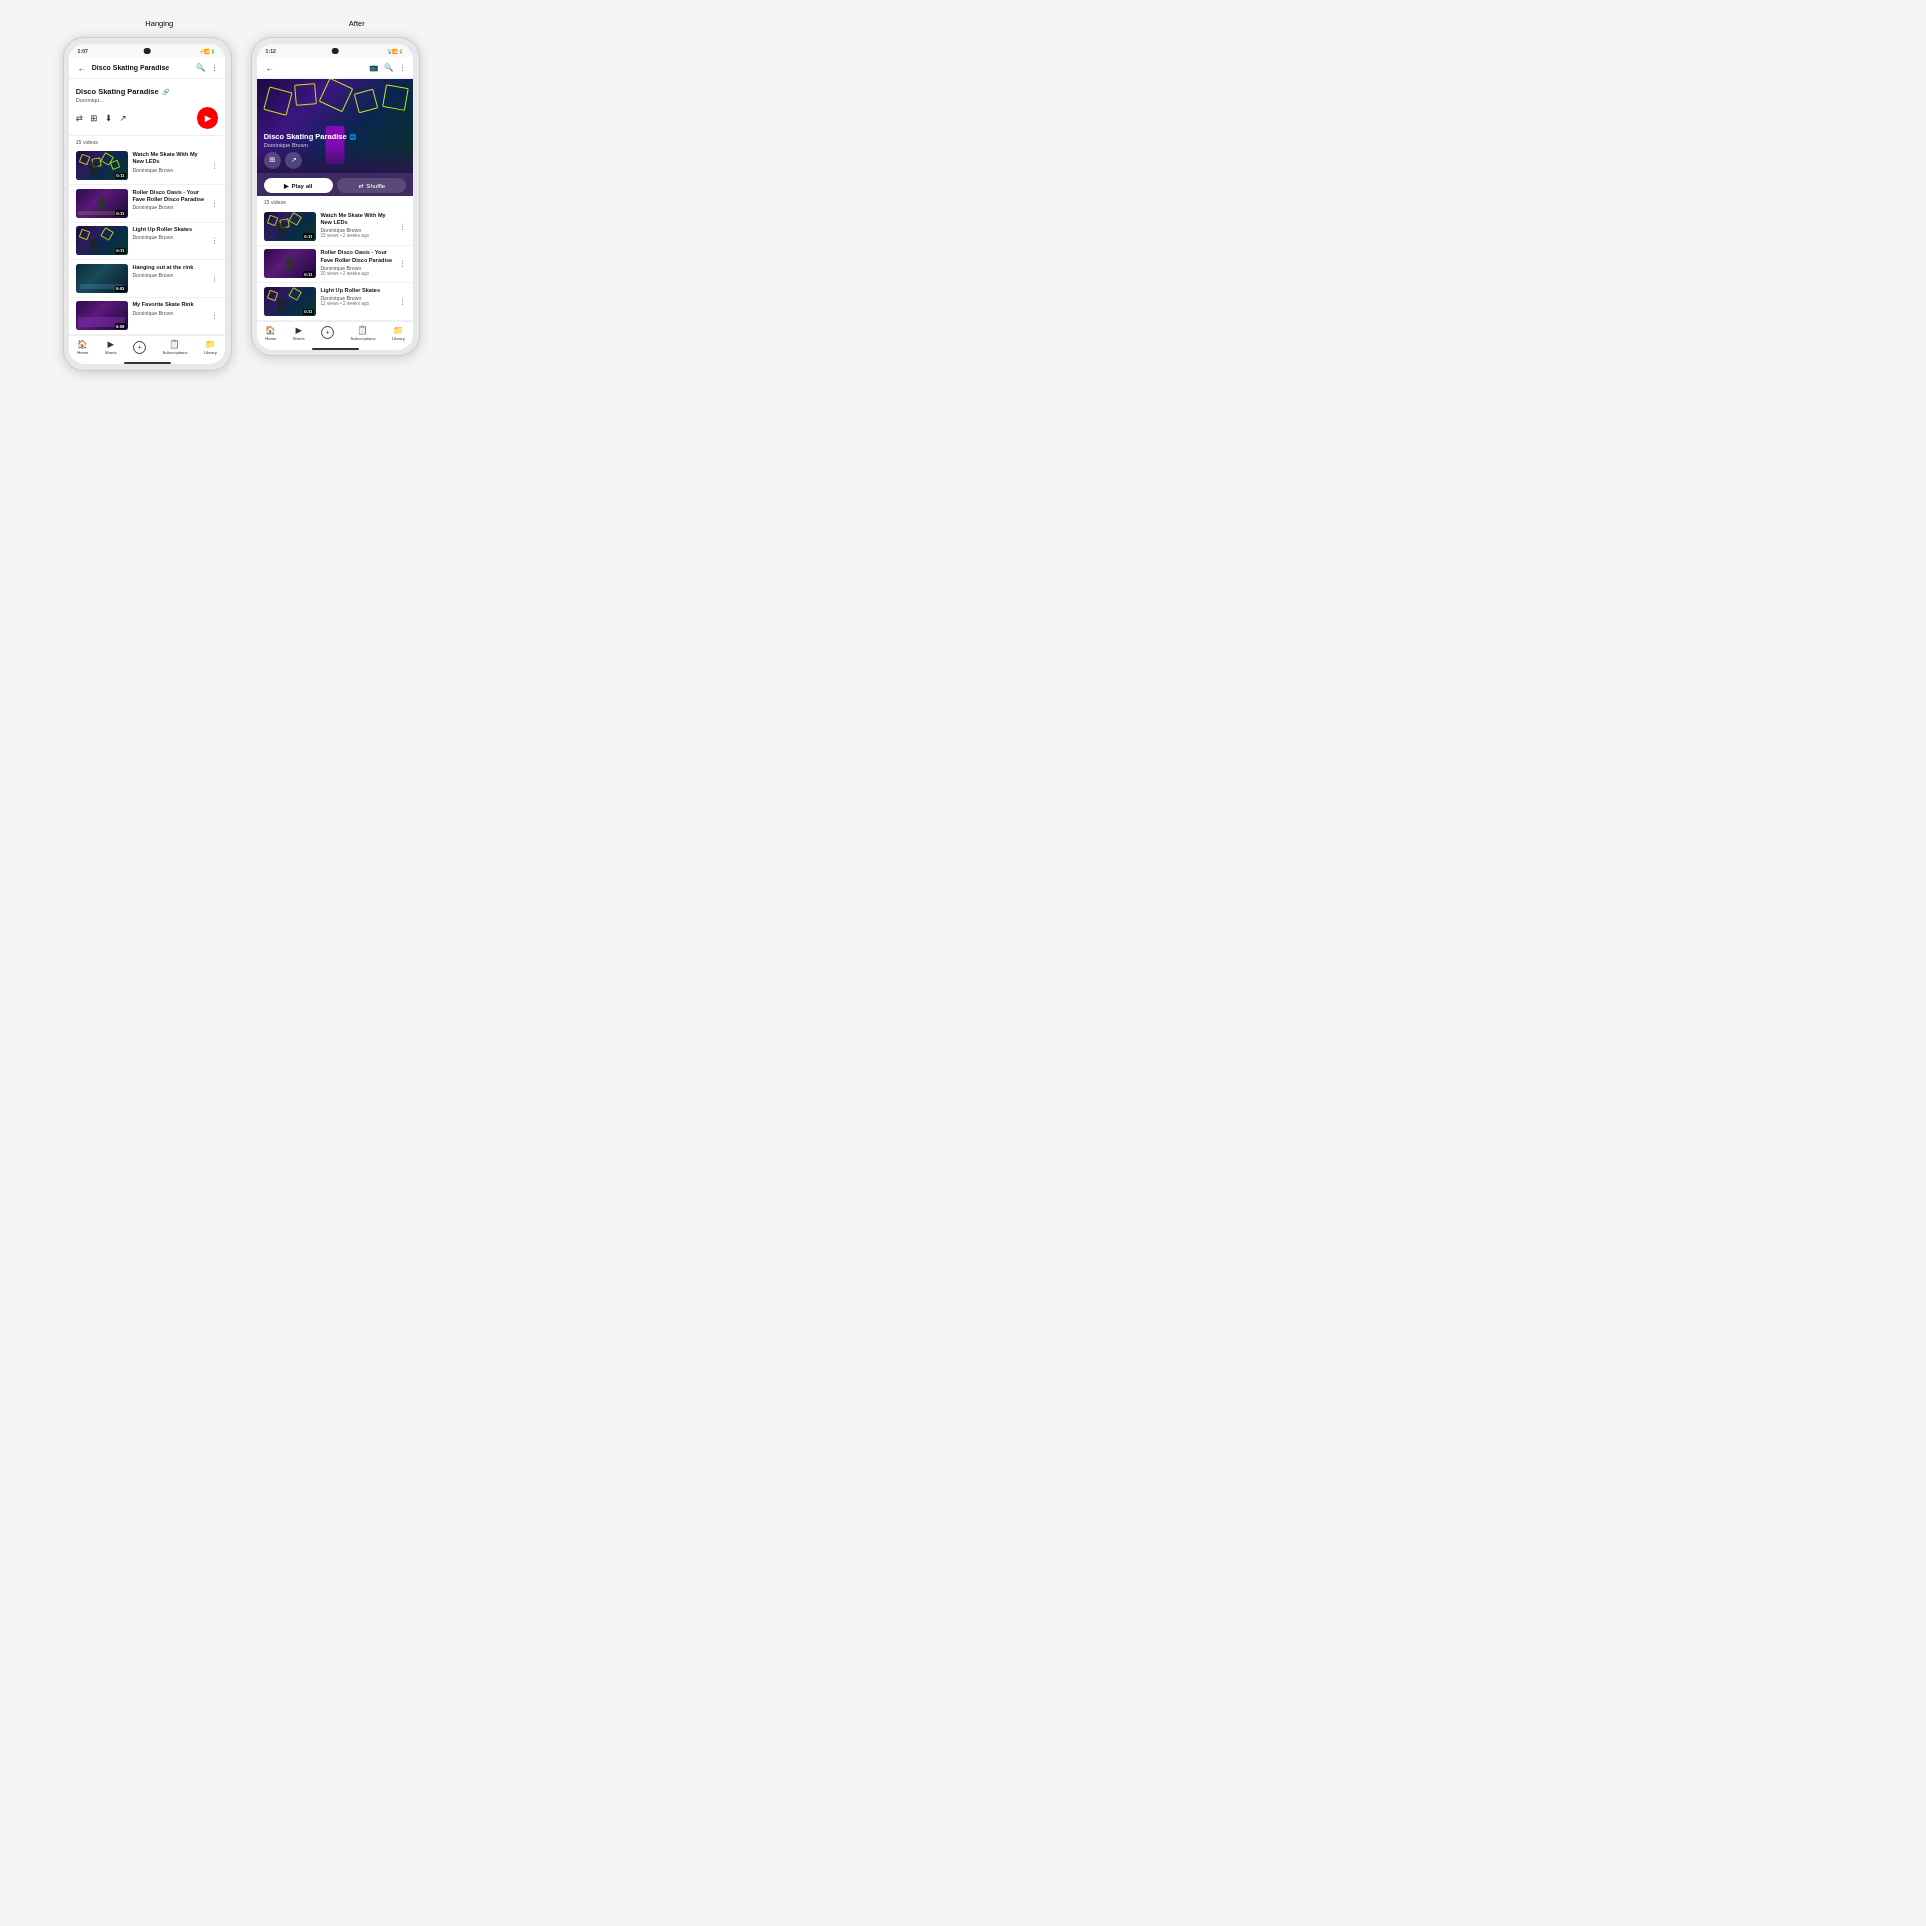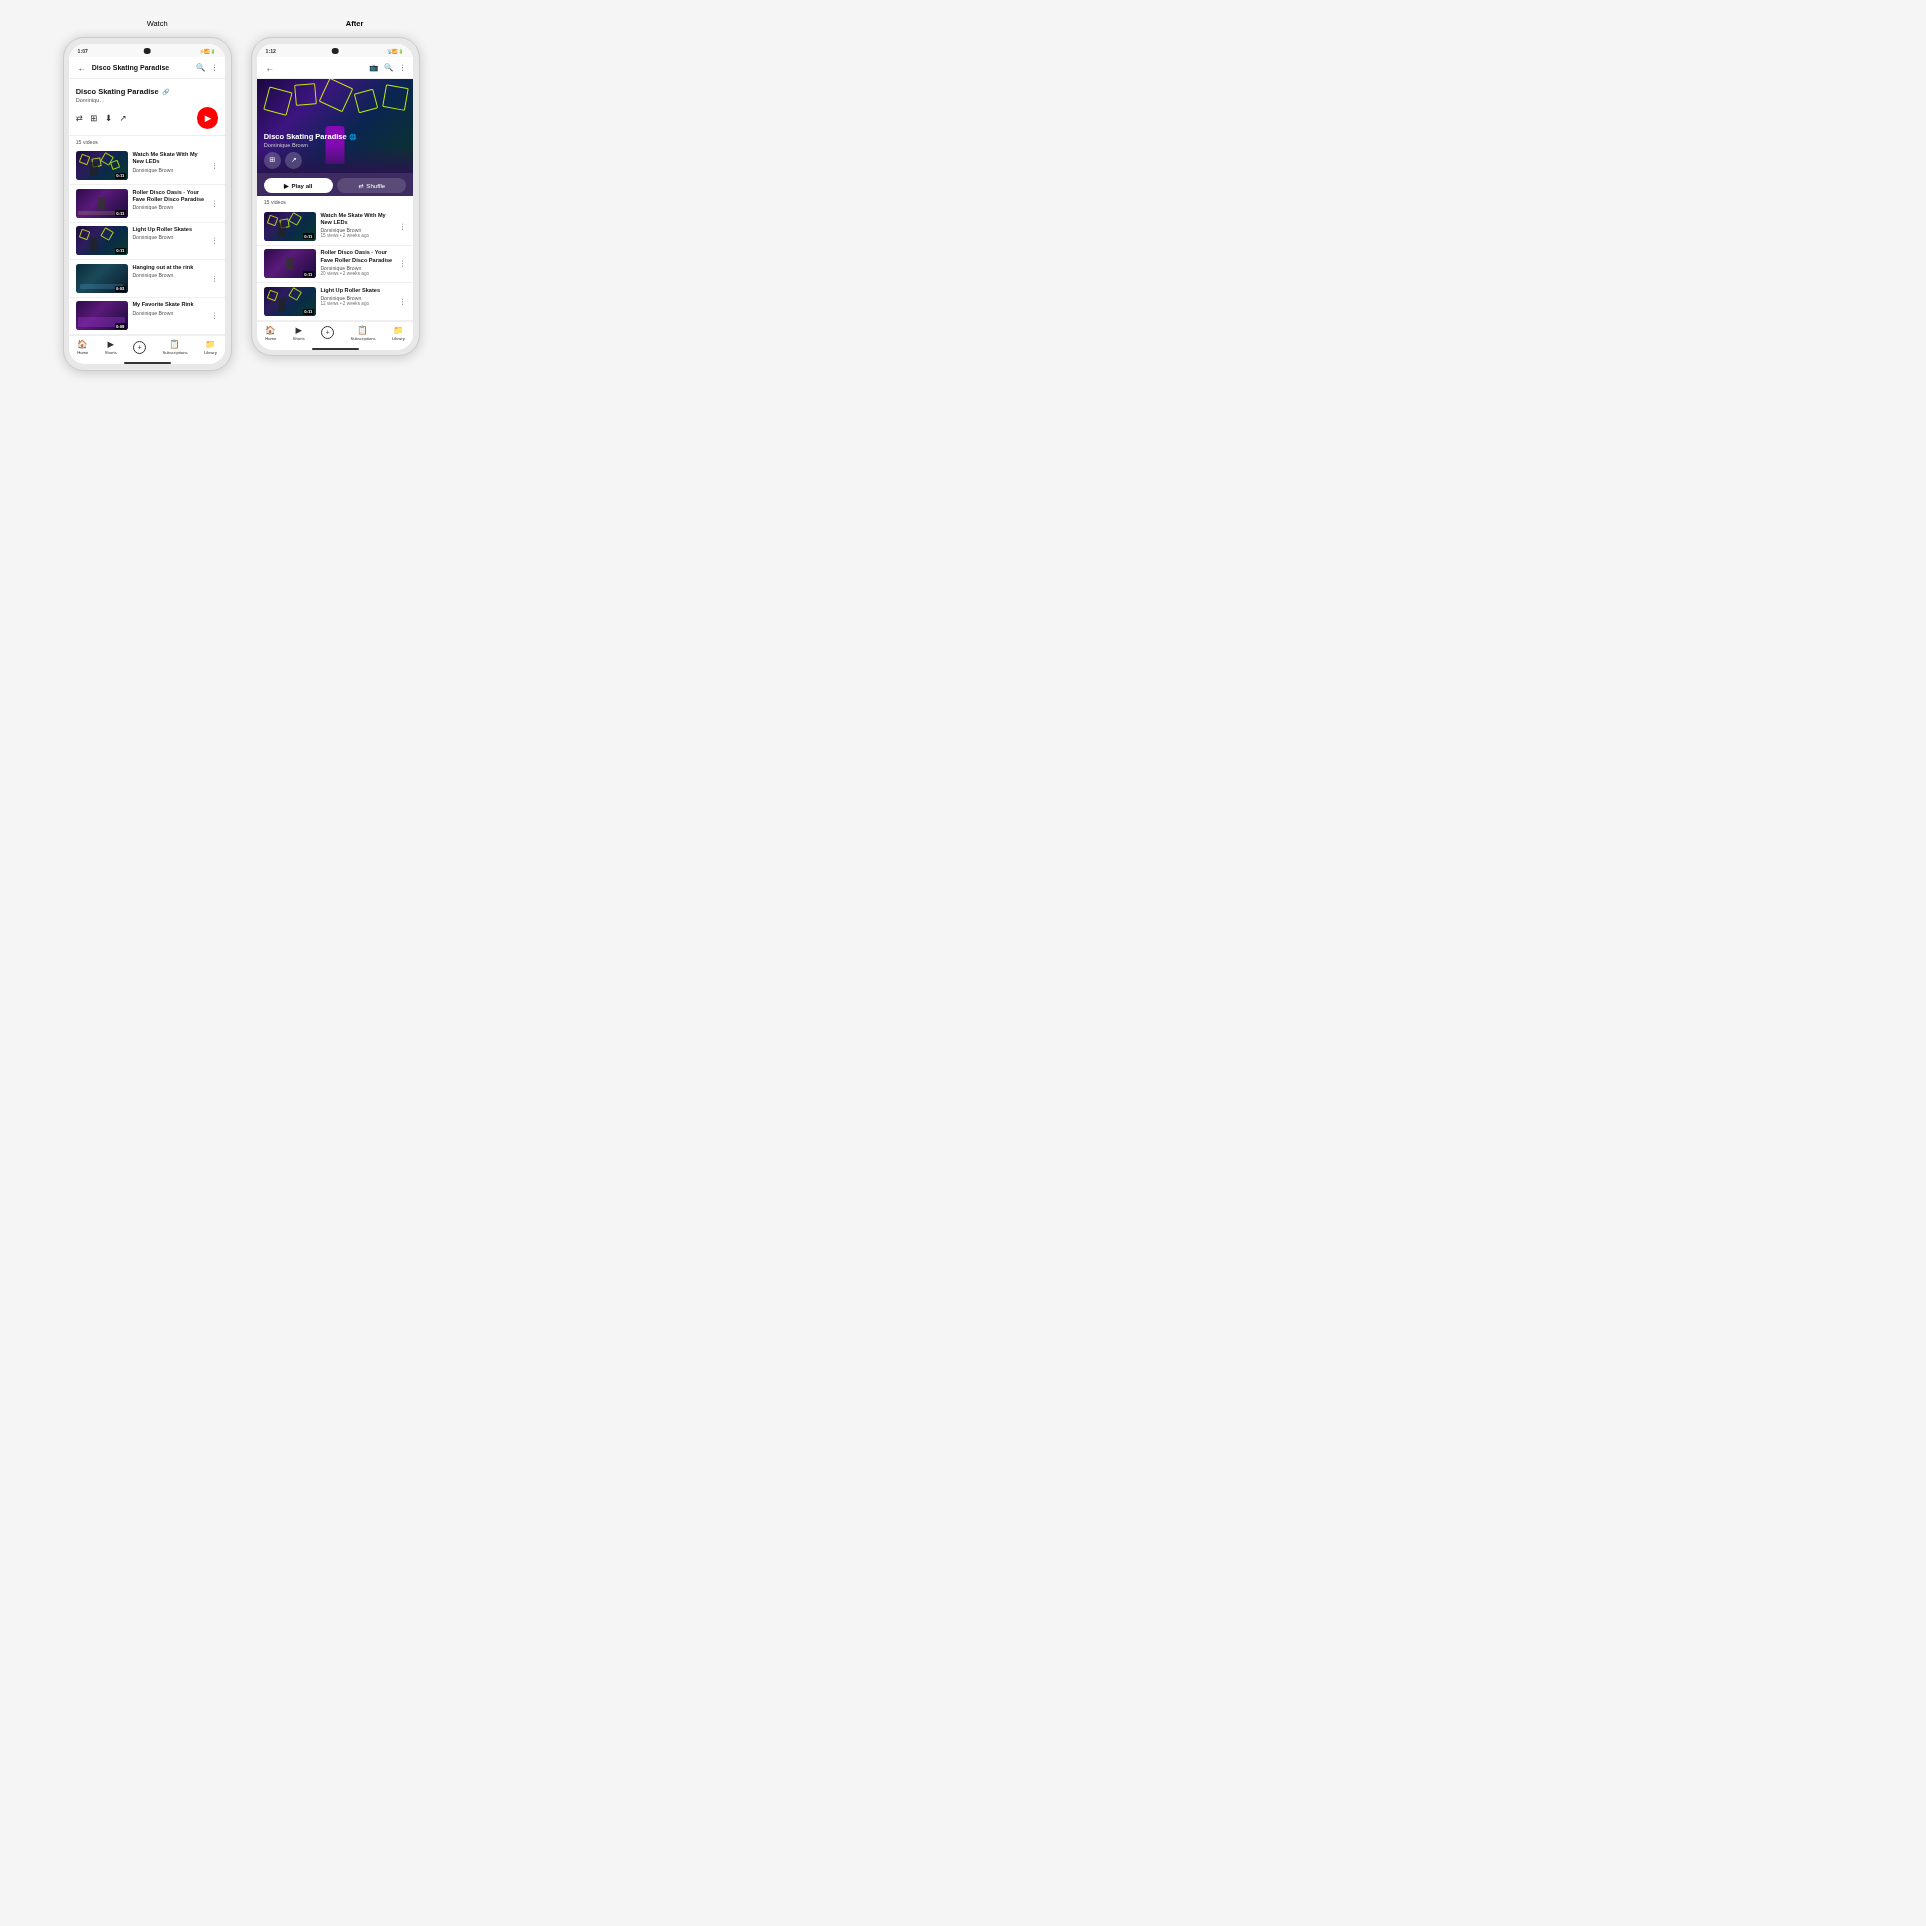--- a/index.html
+++ b/index.html
@@ -331,22 +331,22 @@
       background: #f8f8f8;
     }
     .after-top-nav {
       background: #fff;
     }
   </style>
 </head>
 <body>
 
 <div class="comparison-labels">
-  <span style="margin-left:28px;">Watch</span>
-  <span style="font-weight:bold;">After</span>
+  <span style="margin-left:28px;">Hanging</span>
+  <span style="">After</span>
 </div>
 
 <div class="phones-container">
 
   <div class="phone">
     <div class="phone-inner">
 
       <div class="status-bar">
         <span class="time">1:07</span>
         <div class="camera-notch"></div>

